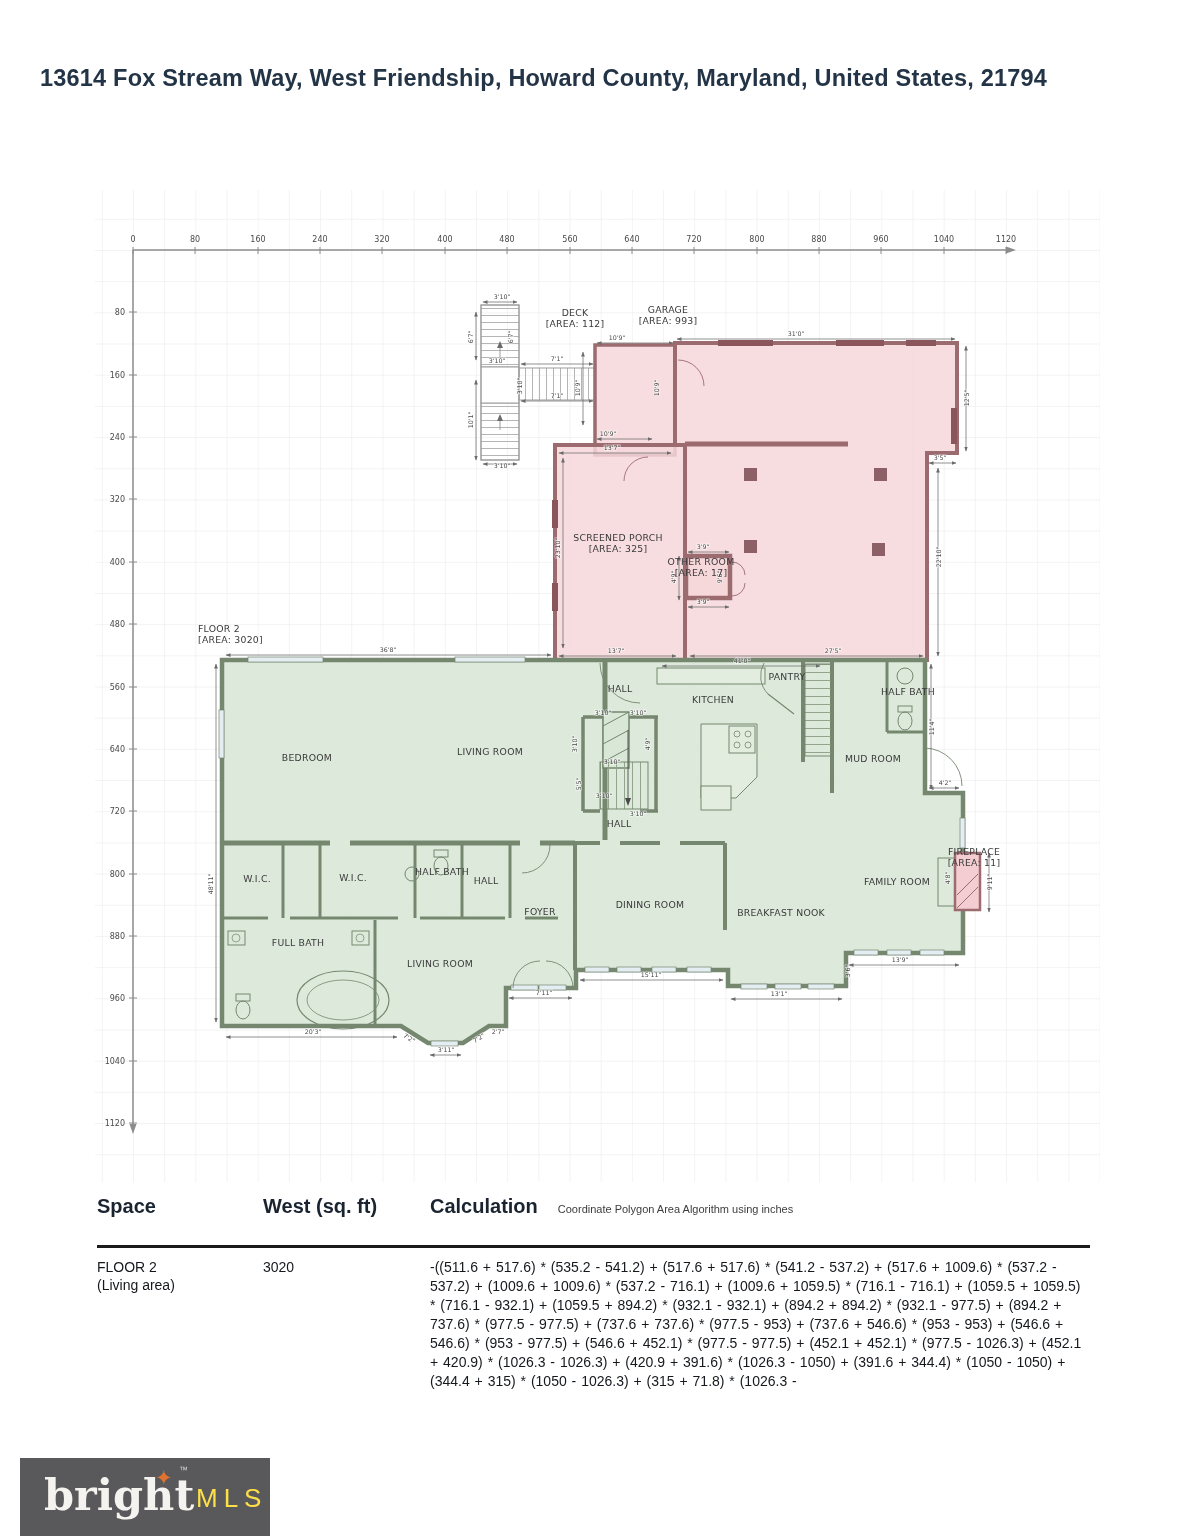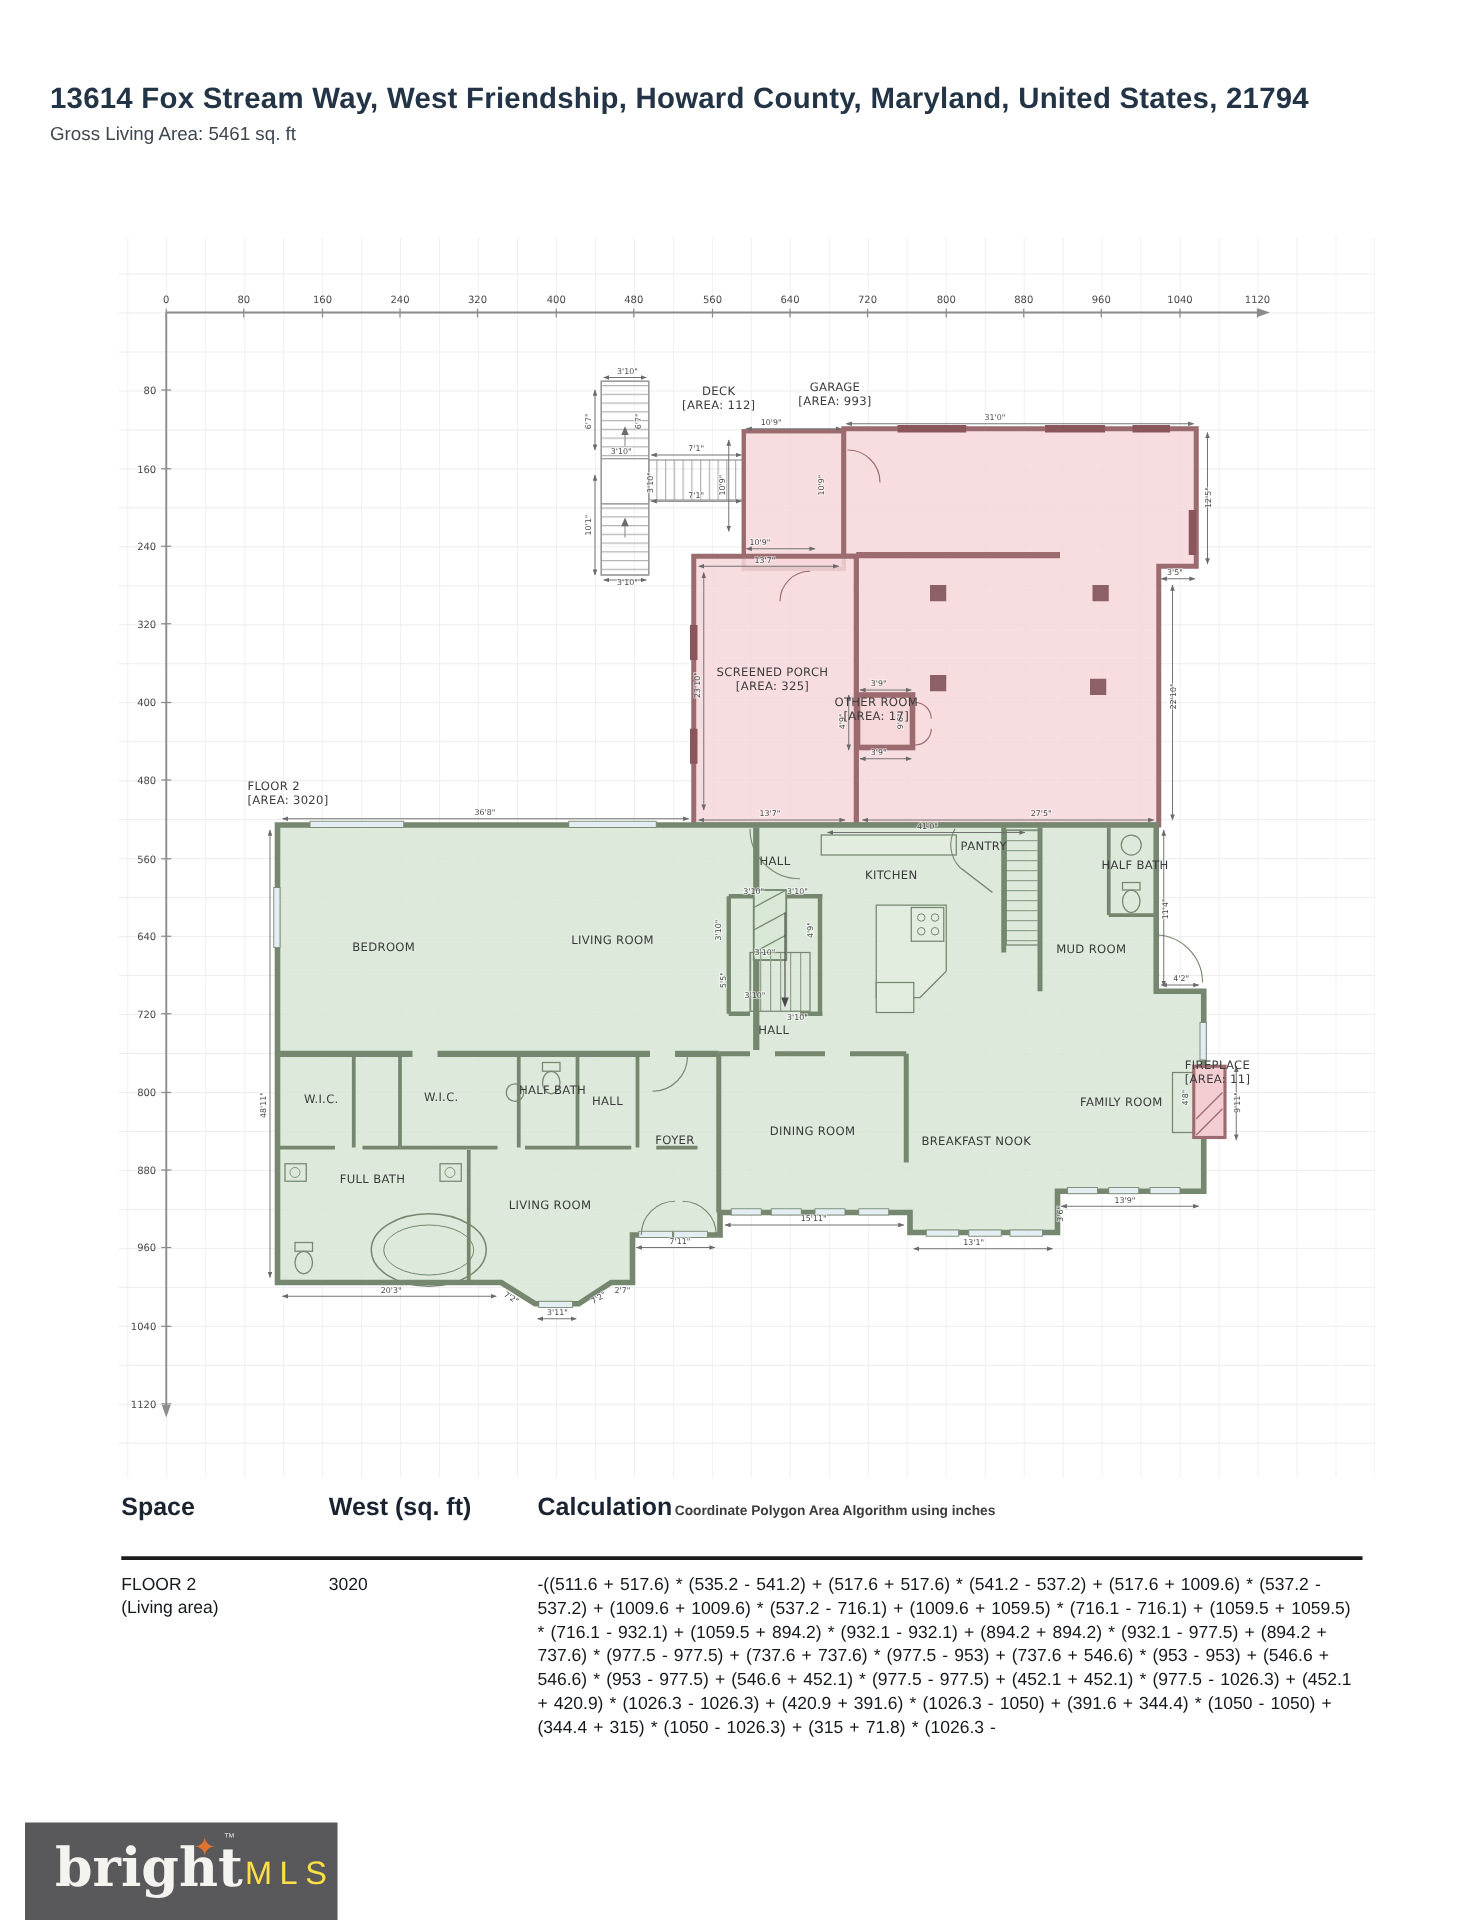--- a/index.html
+++ b/index.html
@@ -14,38 +14,37 @@
   .room{font:9.3px "DejaVu Sans",sans-serif;fill:#3a3a3a;letter-spacing:.25px;}
   .dim{font:6.3px "DejaVu Sans",sans-serif;fill:#4a4a4a;paint-order:stroke;stroke:#ffffff;stroke-width:1.6px;stroke-opacity:.55;}
   .dimline{stroke:#6b6b6b;stroke-width:.75;}
   .tick{stroke:#8c8c8c;stroke-width:1;}
   .table{position:absolute;left:97px;top:1195px;width:993px;}
   .thead{display:flex;align-items:baseline;border-bottom:3px solid #1b1b1b;padding-bottom:27px;}
   .th{font-size:20px;font-weight:bold;color:#1a2330;}
   .col-space{width:166px;flex:none;}
   .col-area{width:167px;flex:none;}
   .col-calc{flex:1;}
-  .th .note{font-size:11px;font-weight:bold;color:#3c3c3c;margin-left:2px;}
+  .th .note{font-size:11px;font-weight:normal;color:#3c3c3c;margin-left:20px;}
   .trow{display:flex;padding-top:10px;}
   .td{font-size:14px;color:#15181c;line-height:18px;}
   .calc{line-height:19px;word-spacing:1px;}
   .footer{position:absolute;left:60px;top:1408px;font-size:12.5px;color:#5e7190;line-height:17px;}
   .logobar{position:absolute;left:0;top:1458px;width:250px;height:78px;background:#59595b;margin-left:20px;}
   .brand{position:absolute;left:24px;top:0px;font-family:"DejaVu Serif",serif;font-weight:bold;
          font-size:43px;color:#f5f3ef;line-height:74px;}
   .star{position:absolute;left:135px;top:8px;font-size:21px;color:#e2732e;font-family:"DejaVu Sans",sans-serif;}
   .tm{position:absolute;left:159px;top:7px;font-size:9px;color:#d8d8d8;}
   .mls{position:absolute;left:176px;top:25px;font-size:26px;color:#fde047;letter-spacing:6px;}
 </style>
 </head>
 <body>
 
 <div class="header">
   <h1>13614 Fox Stream Way, West Friendship, Howard County, Maryland, United States, 21794</h1>
-  <div class="sub">Gross Living Area: 5461 sq. ft</div>
 </div>
 
 <div id="plan-wrap">
 <svg width="1187" height="1005" viewBox="0 185 1187 1005" xmlns="http://www.w3.org/2000/svg">
   <defs>
     <pattern id="grid" x="133" y="250" width="31.18" height="31.18" patternUnits="userSpaceOnUse">
       <path d="M31.18 0 H0 V31.18" fill="none" stroke="#e8e8e8" stroke-width="1"></path>
     </pattern>
     <pattern id="stH" width="7" height="7" patternUnits="userSpaceOnUse">
       <path d="M0 .5 H7" stroke="#b5b5b5" stroke-width="1"></path>

